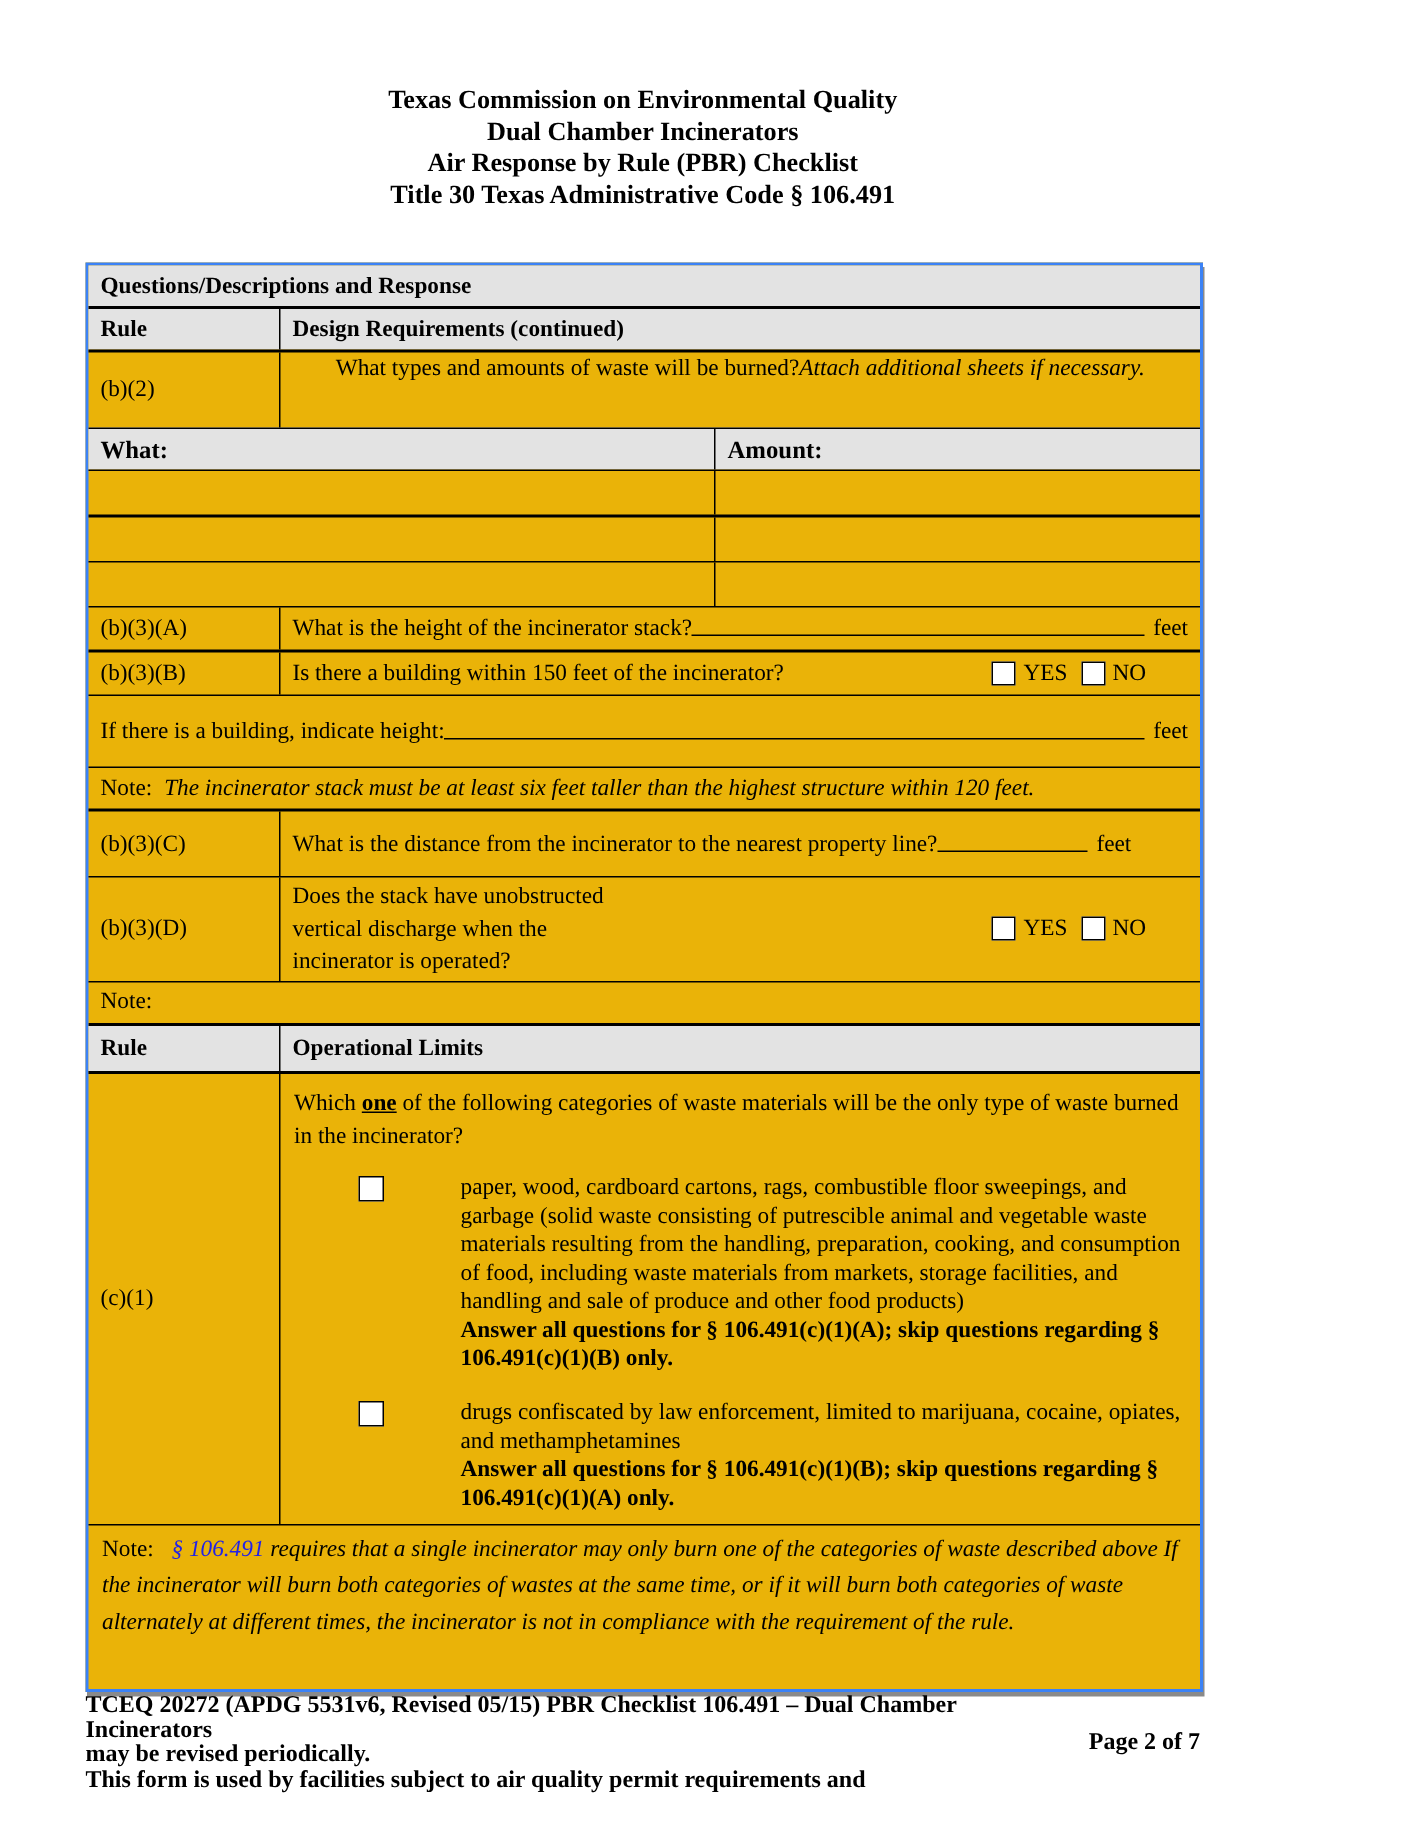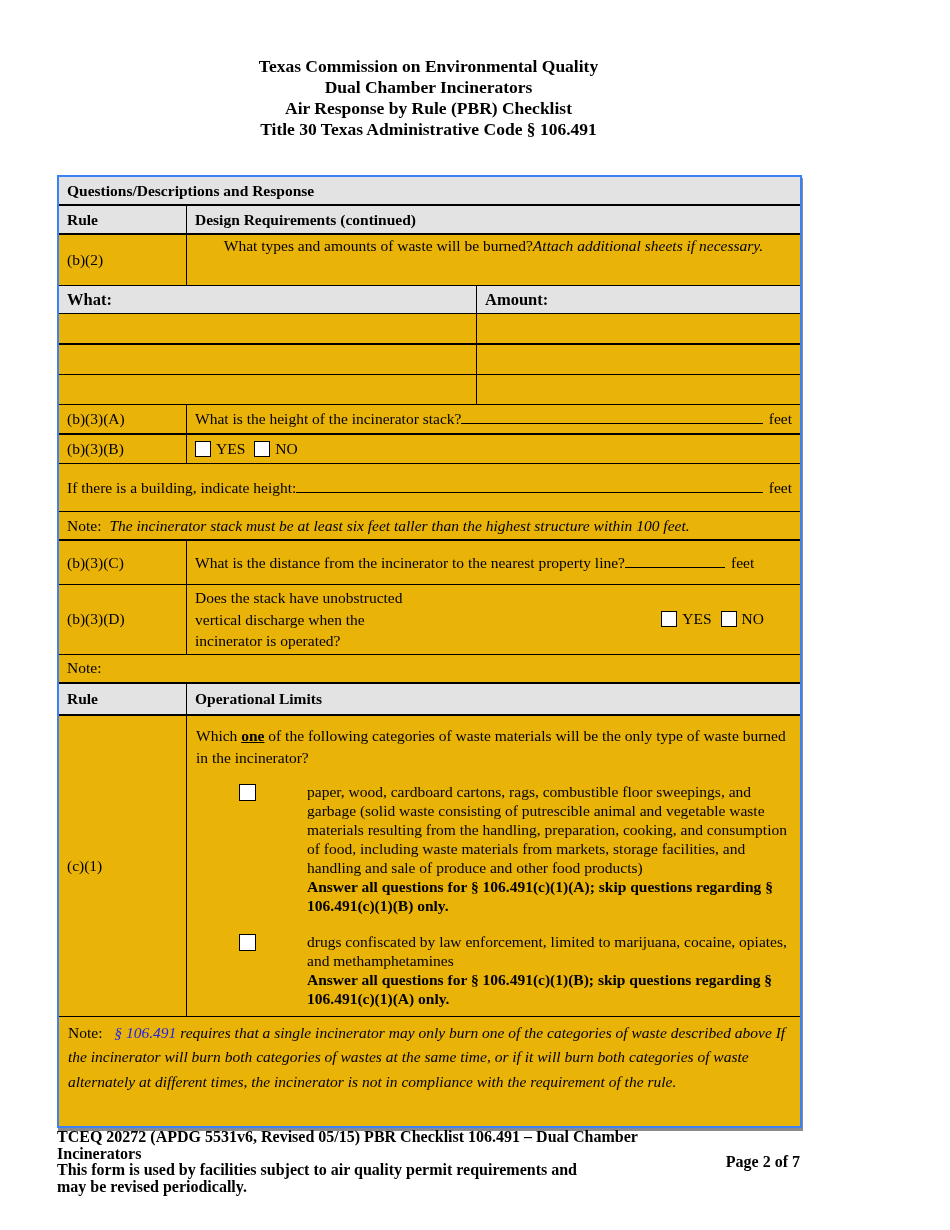--- a/index.html
+++ b/index.html
@@ -114,20 +114,21 @@
           <span>What is the height of the incinerator stack?</span>
           <span class="blank"></span>
           <span class="unit">feet</span>
         </div>
       </div>
     </div>
 
     <div class="row thick">
       <div class="cell rule-cell h28">(b)(3)(B)</div>
       <div class="cell q-cell h28">
+        <span style="flex:1">Is there a building within 150 feet of the incinerator?</span>
         <span class="yn">
           <span class="cb"></span>
           <span>YES</span>
           <span class="cb cb2"></span>
           <span>NO</span>
         </span>
       </div>
     </div>
 
     <div class="row">
@@ -136,21 +137,21 @@
           <span>If there is a building, indicate height:</span>
           <span class="blank"></span>
           <span class="unit">feet</span>
         </div>
       </div>
     </div>
 
     <div class="row">
       <div class="cell full-cell h27">
         <span class="note-label">Note:</span>
-        <span class="note-text">The incinerator stack must be at least six feet taller than the highest structure within 100 feet.</span>
+        <span class="note-text">The incinerator stack must be at least six feet taller than the highest structure within 120 feet.</span>
       </div>
     </div>
 
     <div class="row thick">
       <div class="cell rule-cell h43">(b)(3)(C)</div>
       <div class="cell q-cell h43">
         <div class="fill-line">
           <span>What is the distance from the incinerator to the nearest property line?</span>
           <span class="blank short"></span>
           <span class="unit">feet</span>
@@ -213,19 +214,19 @@
         <span class="note-label">Note:</span>
         <span class="link">§ 106.491</span><span class="note-text"> requires that a single incinerator may only burn one of the categories of waste described above  If the incinerator will burn both categories of wastes at the same time, or if it will burn both categories of waste alternately at different times, the incinerator is not in compliance with the requirement of the rule.</span>
       </div>
     </div>
 
   </div>
 
   <div class="footer">
     <div>
       <div>TCEQ 20272 (APDG 5531v6, Revised 05/15) PBR Checklist 106.491 – Dual Chamber Incinerators</div>
+      <div>may be revised periodically.</div>
       <div>This form is used by facilities subject to air quality permit requirements and</div>
-      <div>may be revised periodically.</div>
     </div>
     <div>Page 2 of 7</div>
   </div>
 
 </div>
 
 </body></html>

